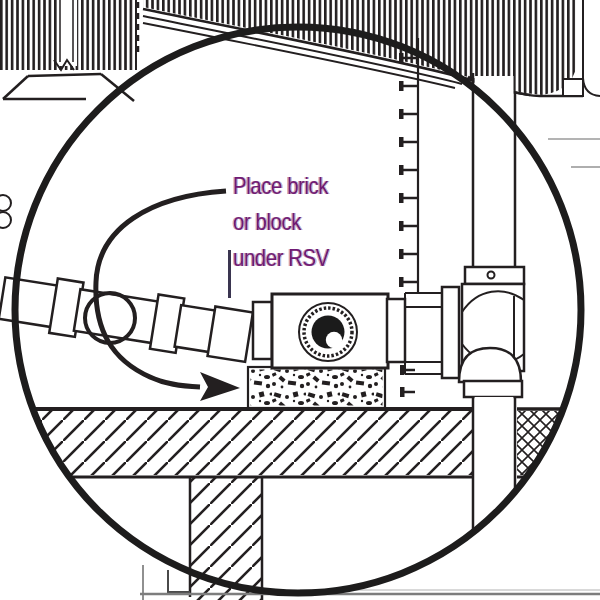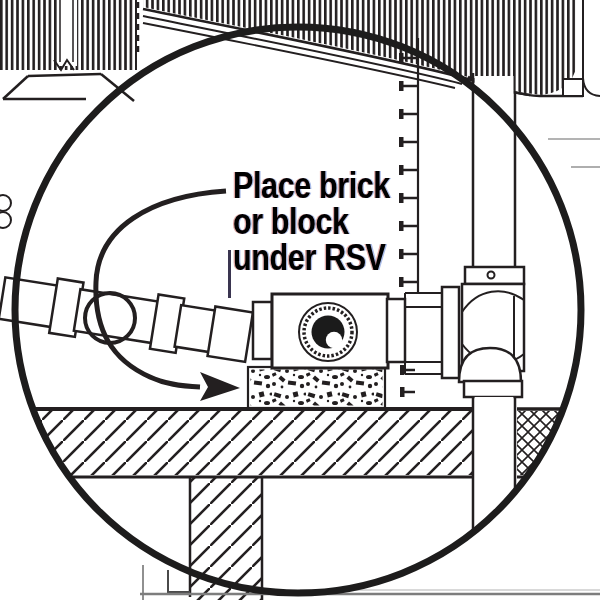--- a/index.html
+++ b/index.html
@@ -3,21 +3,21 @@
 <meta charset="utf-8">
 <style>
   html,body{margin:0;padding:0;background:#ffffff;}
   #stage{
     position:relative;width:600px;height:600px;background:#ffffff;overflow:hidden;
     font-family:"Liberation Sans", sans-serif;
   }
   #stage svg{position:absolute;left:0;top:0;}
   .callout{
     position:absolute;left:233px;top:168px;width:200px;
-    color:#000000;font-weight:bold;font-size:36px;line-height:36px;
+    color:#701a75;font-weight:normal;font-size:24px;line-height:36px;
     letter-spacing:-0.5px;
     text-shadow:-1.5px 0 0 rgba(185,60,50,.45), 1.5px 0 0 rgba(45,90,200,.40);
   }
   .callout .cl{
     display:block;transform:scaleX(.85);transform-origin:0 50%;white-space:nowrap;
   }
   .artifact-bar{
     position:absolute;left:228px;top:250px;width:3px;height:48px;background:#3a3550;
   }
 </style>

